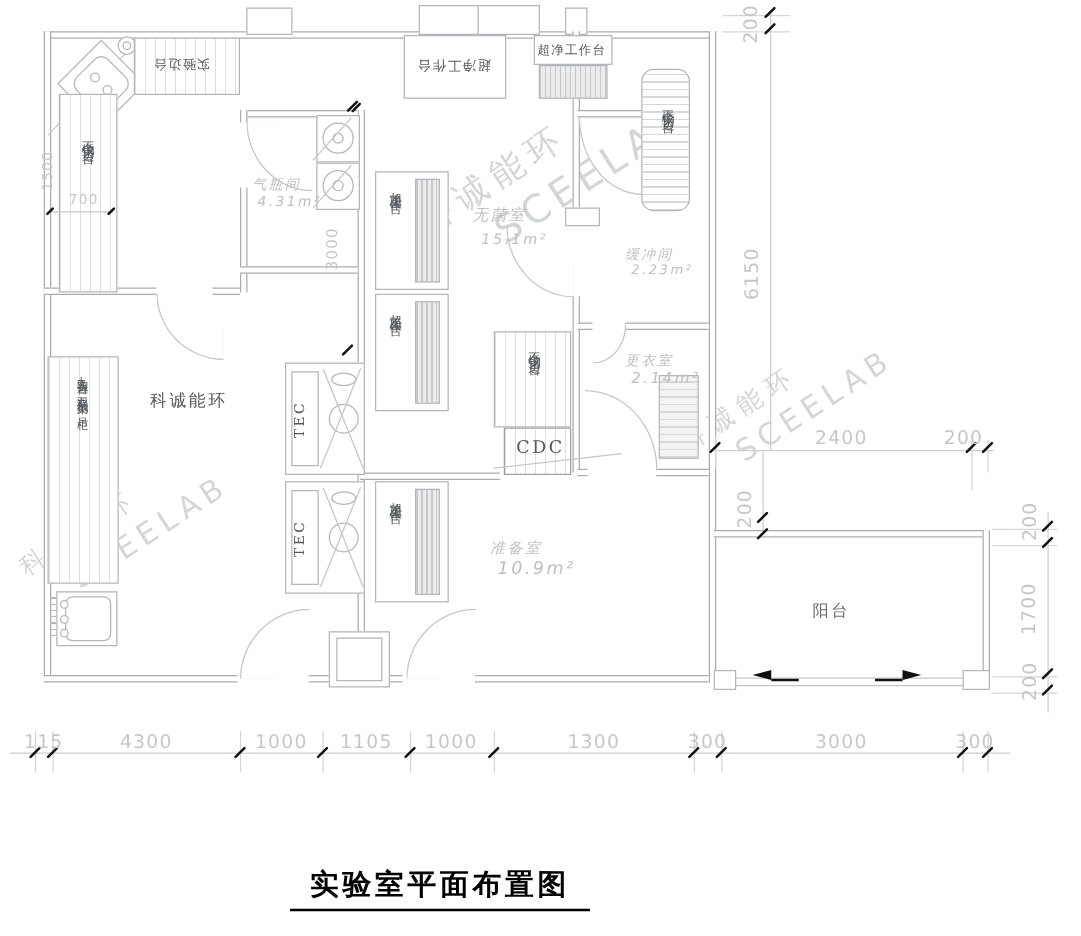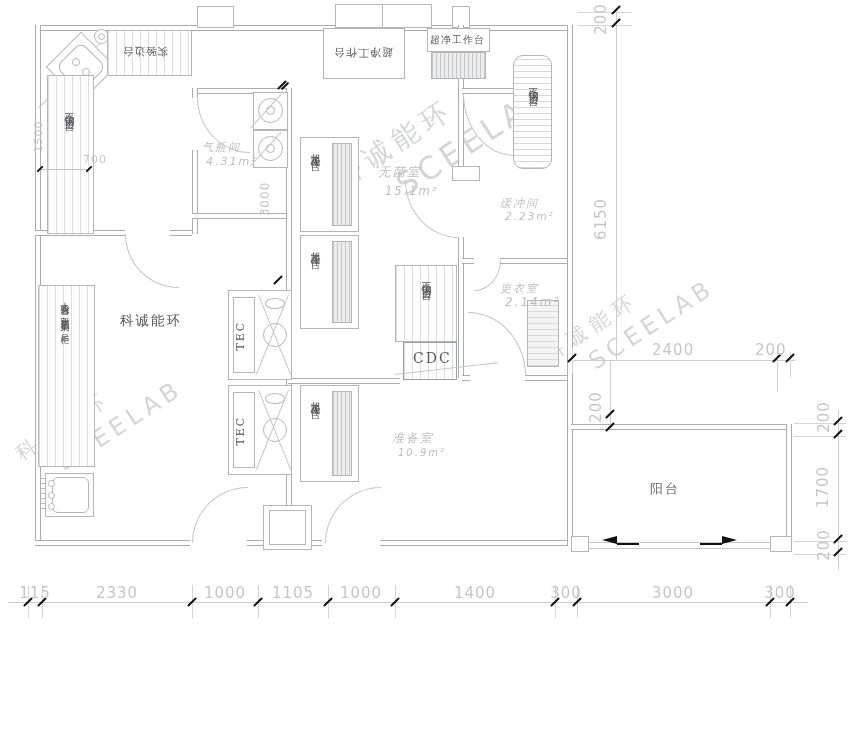--- a/index.html
+++ b/index.html
@@ -106,21 +106,21 @@
   <div class="circ" style="left:82px;top:68px;width:6px;height:6px;"></div>
   <div class="circ" style="left:94px;top:29px;width:13px;height:13px;"></div>
   <div class="circ" style="left:98px;top:33px;width:5px;height:5px;"></div>
 
   <div class="box hatchV" style="left:107px;top:30px;width:83px;height:44px;"></div>
   <div class="lbl dark flip" style="left:122px;top:44px;font-size:10.5px;letter-spacing:1px;">实验边台</div>
 
   <div class="box hatchV" style="left:47px;top:75px;width:45px;height:157px;"></div>
   <div class="lbl dark vtxt" style="left:62px;top:105px;font-size:10px;">不锈钢边台</div>
   <div class="dim dimv" style="left:22px;top:130px;font-size:11px;">1500</div>
-  <div class="dim" style="left:55px;top:153px;font-size:11px;margin-left:28px;">700</div>
+  <div class="dim" style="left:55px;top:153px;font-size:11px;">700</div>
   <div class="thin" style="left:40px;top:169px;width:50px;height:1px;"></div>
   <div class="tick" style="left:36px;top:168px;width:8px;"></div>
   <div class="tick" style="left:85px;top:168px;width:8px;"></div>
 
   <div class="box" style="left:253px;top:92px;width:33px;height:36px;"></div>
   <div class="circ" style="left:258px;top:98px;width:23px;height:23px;"></div>
   <div class="circ" style="left:266px;top:106px;width:7px;height:7px;"></div>
   <div class="thin" style="left:250px;top:128px;width:46px;height:1px;transform:rotate(-48deg);transform-origin:0 0;"></div>
   <div class="box" style="left:253px;top:130px;width:33px;height:36px;"></div>
   <div class="circ" style="left:258px;top:136px;width:23px;height:23px;"></div>
@@ -188,21 +188,21 @@
   <div class="lbl dark" style="left:120px;top:312px;font-size:13.5px;letter-spacing:2px;">科诚能环</div>
   <div class="lbl room" style="left:202px;top:140px;font-size:11px;">气瓶间</div>
   <div class="lbl room" style="left:206px;top:155px;font-size:11px;">4.31m²</div>
   <div class="lbl room" style="left:378px;top:164px;font-size:12.5px;">无菌室</div>
   <div class="lbl room" style="left:385px;top:184px;font-size:11.5px;">15.1m²</div>
   <div class="lbl room" style="left:500px;top:196px;font-size:11px;">缓冲间</div>
   <div class="lbl room" style="left:505px;top:210px;font-size:10.5px;">2.23m²</div>
   <div class="lbl room" style="left:500px;top:281px;font-size:11px;">更衣室</div>
   <div class="lbl room" style="left:505px;top:295px;font-size:12px;">2.14m²</div>
   <div class="lbl room" style="left:392px;top:430px;font-size:12px;">准备室</div>
-  <div class="lbl room" style="left:398px;top:447px;font-size:10px;">10.9m²</div>
+  <div class="lbl room" style="left:398px;top:447px;font-size:14px;">10.9m²</div>
   <div class="lbl" style="left:650px;top:480px;font-size:13px;letter-spacing:2px;color:#6a6e72;">阳台</div>
 
   <div class="dim dimv" style="left:248px;top:192px;font-size:12px;">3000</div>
   <div class="tick" style="left:276px;top:84px;"></div>
   <div class="tick" style="left:272px;top:279px;"></div>
 
   <div class="ext" style="left:578px;top:12px;width:54px;height:1px;"></div>
   <div class="ext" style="left:578px;top:25px;width:54px;height:1px;"></div>
   <div class="thin" style="left:616px;top:10px;width:1px;height:350px;background:#ccced1;"></div>
   <div class="tick" style="left:610px;top:9px;"></div>
@@ -253,23 +253,24 @@
   <div class="tick" style="left:36px;top:601px;"></div>
   <div class="tick" style="left:186px;top:601px;"></div>
   <div class="tick" style="left:252px;top:601px;"></div>
   <div class="tick" style="left:322px;top:601px;"></div>
   <div class="tick" style="left:389px;top:601px;"></div>
   <div class="tick" style="left:549px;top:601px;"></div>
   <div class="tick" style="left:571px;top:601px;"></div>
   <div class="tick" style="left:764px;top:601px;"></div>
   <div class="tick" style="left:784px;top:601px;"></div>
   <div class="dim" style="left:5px;top:584px;width:60px;text-align:center;">115</div>
-  <div class="dim" style="left:87px;top:584px;width:60px;text-align:center;">2330</div>
+  <div class="dim" style="left:87px;top:584px;width:60px;text-align:center;">4300</div>
   <div class="dim" style="left:195px;top:584px;width:60px;text-align:center;">1000</div>
   <div class="dim" style="left:263px;top:584px;width:60px;text-align:center;">1105</div>
   <div class="dim" style="left:331px;top:584px;width:60px;text-align:center;">1000</div>
-  <div class="dim" style="left:445px;top:584px;width:60px;text-align:center;">1400</div>
+  <div class="dim" style="left:445px;top:584px;width:60px;text-align:center;">1300</div>
   <div class="dim" style="left:536px;top:584px;width:60px;text-align:center;">300</div>
   <div class="dim" style="left:643px;top:584px;width:60px;text-align:center;">3000</div>
   <div class="dim" style="left:750px;top:584px;width:60px;text-align:center;">300</div>
 
+  <div class="lbl" style="left:232px;top:692px;width:240px;text-align:center;font-size:23px;font-weight:bold;letter-spacing:3px;color:#000;font-family:'DejaVu Serif',serif;border-bottom:2.5px solid #000;padding-bottom:4px;">实验室平面布置图</div>
 
 </div>
 
 </body></html>

